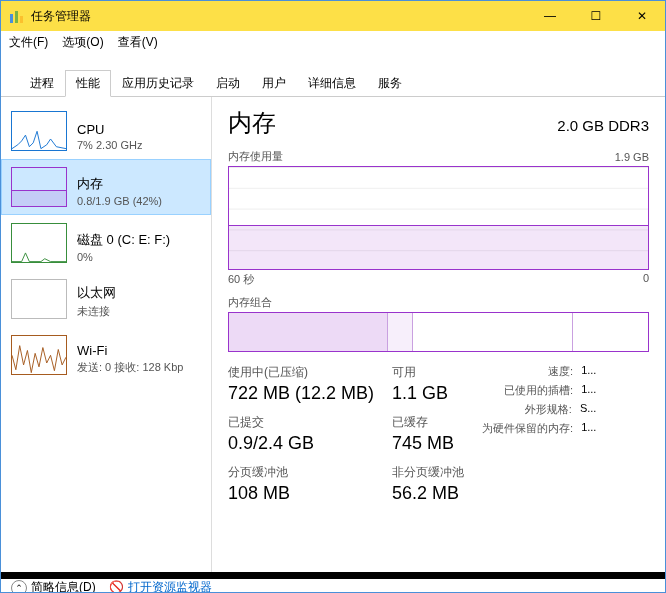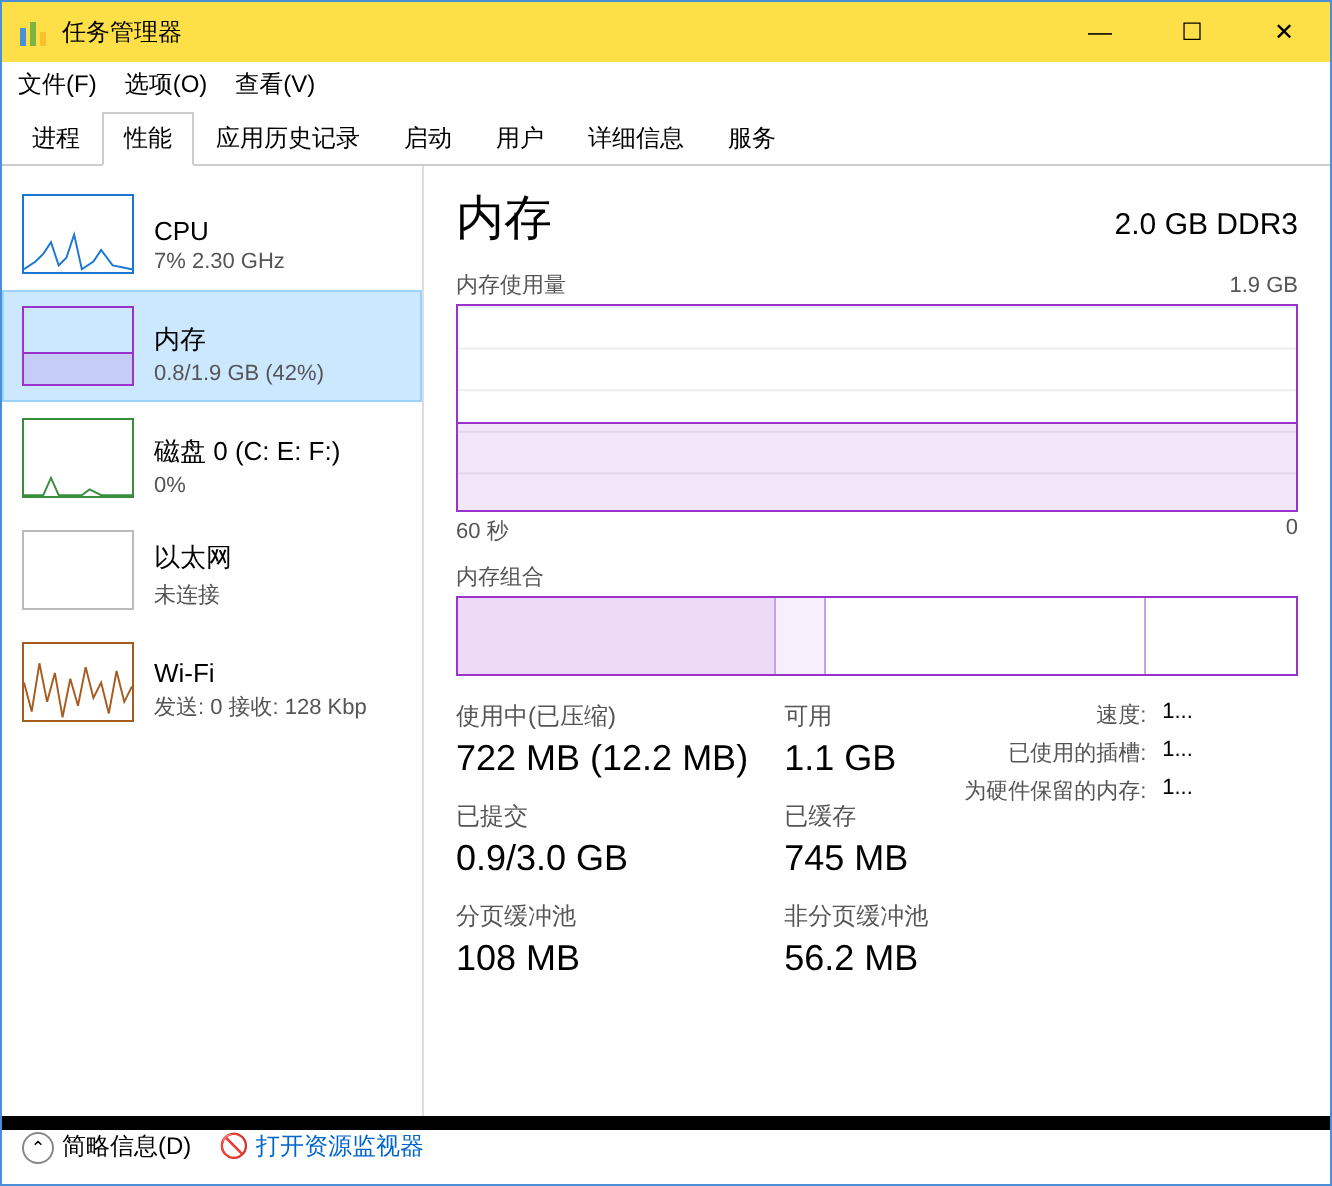--- a/index.html
+++ b/index.html
@@ -3,21 +3,21 @@
 <meta charset="utf-8">
 <style>
 *{box-sizing:border-box;margin:0;padding:0;font-family:"Microsoft YaHei","Segoe UI",sans-serif}
 body{width:666px;height:593px;background:#fff;border:1px solid #4a90d9;overflow:hidden;font-size:12px;color:#000}
 .titlebar{height:30px;display:flex;align-items:center;padding-left:8px;background:#fde047}
 .titlebar .icon{width:16px;height:16px;margin-right:6px;display:inline-block}
 .titlebar .title{font-size:12px;flex:1}
 .winbtns{display:flex;height:100%}
 .winbtn{width:46px;display:flex;align-items:center;justify-content:center;font-size:12px}
 .menubar{height:22px;display:flex;align-items:center;padding:0 8px;gap:14px;font-size:12px}
-.tabs{display:flex;border-bottom:1px solid #ccc;padding-left:4px;margin-top:2px}
+.tabs{display:flex;border-bottom:1px solid #ccc;padding-left:18px;margin-top:16px}
 .tab{padding:4px 10px;font-size:12px;border:1px solid transparent;position:relative;top:1px}
 .tab.active{border:1px solid #ccc;border-bottom-color:#fff;background:#fff}
 .content{display:flex;height:475px}
 .sidebar{width:210px;overflow-y:auto;padding:6px 0}
 .sbitem{display:flex;padding:8px 10px;gap:10px;align-items:flex-end}
 .sbitem.active{background:#cce8ff;border:1px solid #99d1ff;padding:7px 9px}
 .sbgraph{width:56px;height:40px;border:1px solid;flex-shrink:0;position:relative;overflow:hidden}
 .sbtext{display:flex;flex-direction:column;gap:2px}
 .sbtext .name{font-size:13px}
 .sbtext .detail{font-size:11px;color:#555}
@@ -148,21 +148,21 @@
       <div class="compseg" style="width:18%;border:none"></div>
     </div>
     <div class="stats">
       <div class="statcol">
         <div class="stat">
             <span class="lbl">使用中(已压缩)</span>
             <span class="val">722 MB (12.2 MB)</span>
           </div>
         <div class="stat">
             <span class="lbl">已提交</span>
-            <span class="val">0.9/3.0 GB</span>
+            <span class="val">0.9/2.4 GB</span>
           </div>
         <div class="stat">
             <span class="lbl">分页缓冲池</span>
             <span class="val">108 MB</span>
           </div>
       </div>
       <div class="statcol">
         <div class="stat">
             <span class="lbl">可用</span>
             <span class="val">1.1 GB</span>
@@ -177,20 +177,24 @@
           </div>
       </div>
       <div class="spectable">
         <div class="specrow">
             <span class="k">速度:</span>
             <span>1...</span>
           </div>
         <div class="specrow">
             <span class="k">已使用的插槽:</span>
             <span>1...</span>
+          </div>
+        <div class="specrow">
+            <span class="k">外形规格:</span>
+            <span>S...</span>
           </div>
         <div class="specrow">
             <span class="k">为硬件保留的内存:</span>
             <span>1...</span>
           </div>
       </div>
     </div>
   </div>
 </div>
 

